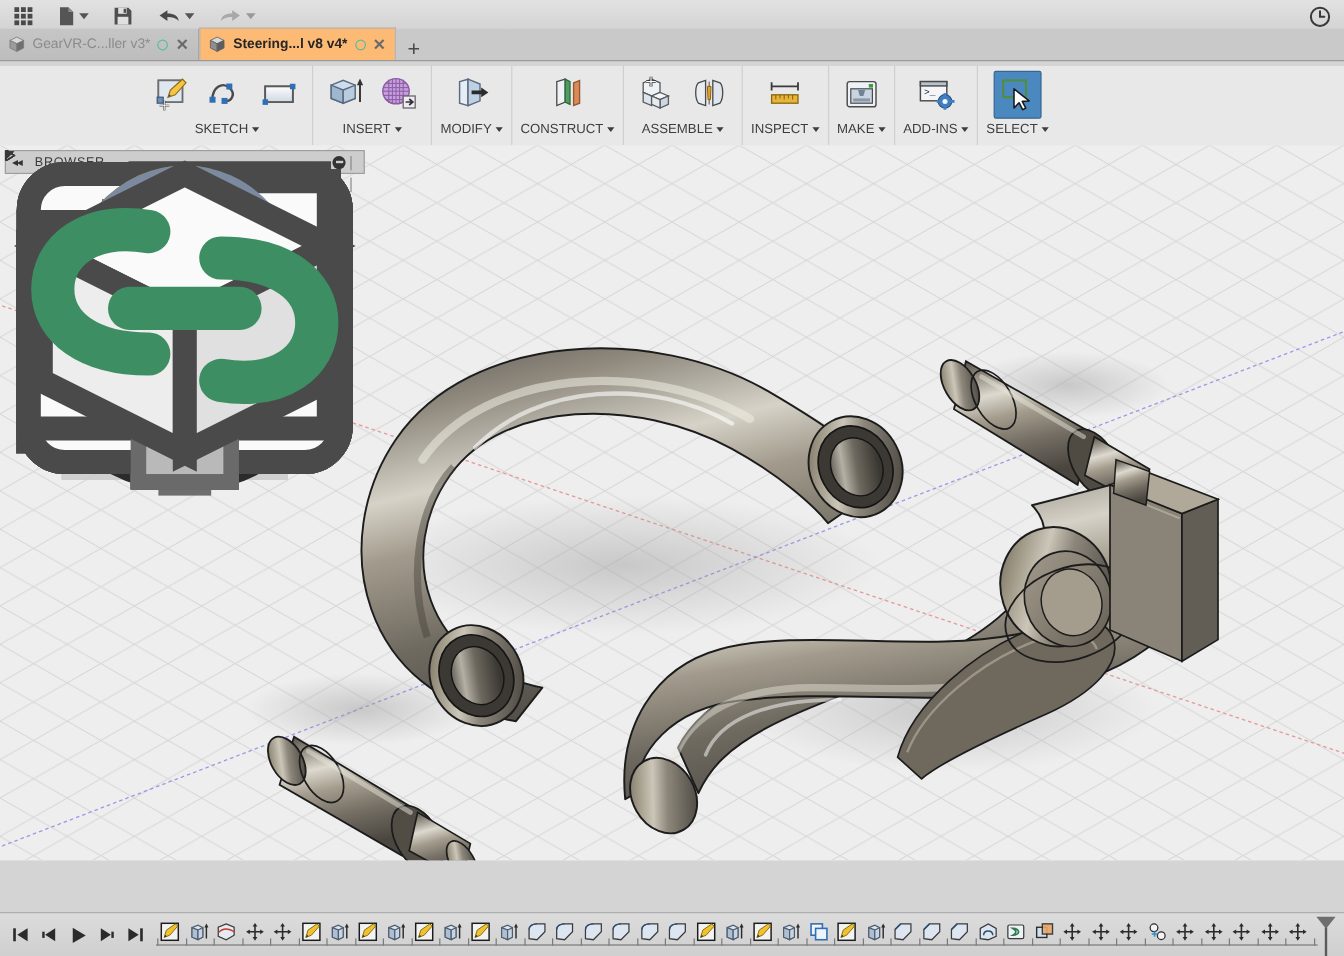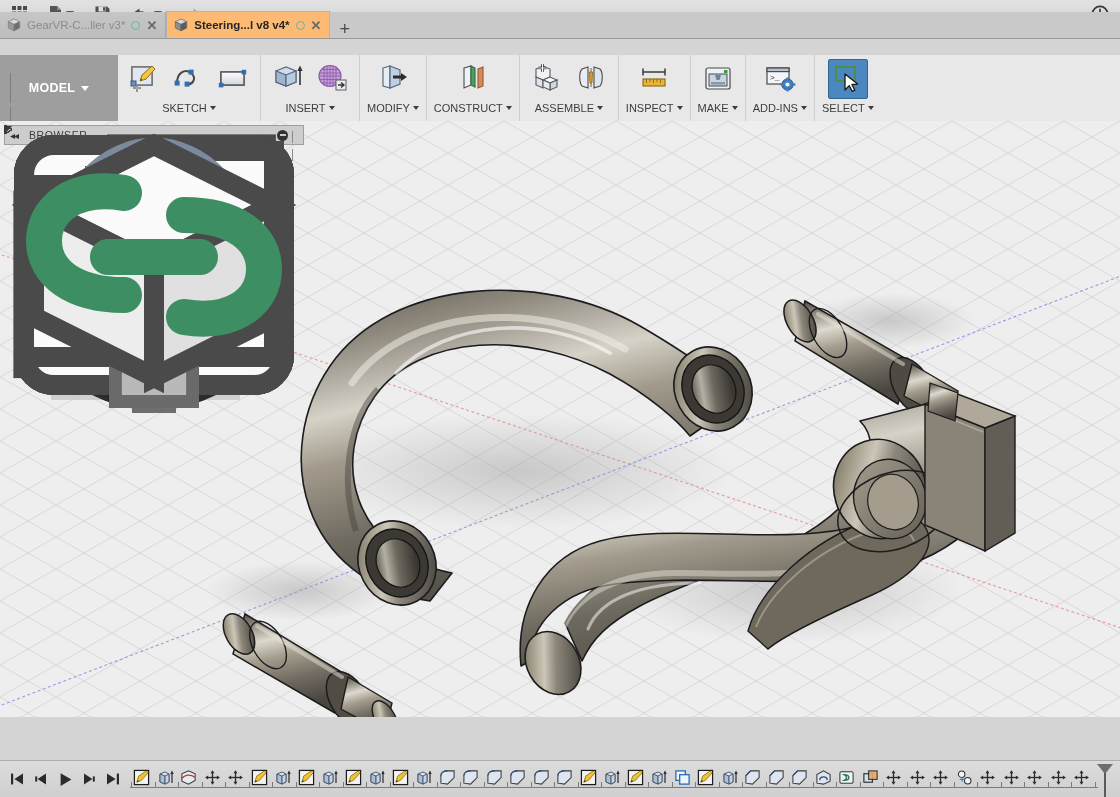--- a/index.html
+++ b/index.html
@@ -27,21 +27,21 @@
   .caret-dn {
     width: 0; height: 0; margin-left: 3px;
     border-left: 4px solid transparent; border-right: 4px solid transparent;
     border-top: 5px solid #555;
   }
   .caret-dn.light { border-top-color: #9a9a9a; }
   .qat-clock { position: absolute; right: 10px; top: 4px; }
 
   
   .tabbar {
-    position: absolute; left: 0; top: 12px; width: 1120px; height: 27px;
+    position: absolute; left: 0; top: 24px; width: 1120px; height: 27px;
     background: #c9c9c9; border-bottom: 1px solid #9a9a9a;
     display: flex; align-items: flex-end;
   }
   .doctab {
     display: flex; align-items: center; height: 26px;
     padding: 0 8px 0 7px; gap: 6px;
     border-right: 1px solid #a8a8a8;
     background: linear-gradient(180deg,#c6c6c6,#bdbdbd);
     cursor: pointer; position: relative;
   }
@@ -256,25 +256,20 @@
       </svg>
       <span class="doctab-label">Steering...l v8 v4*</span>
       <span class="tab-dot"></span>
       <span class="tab-x">✕</span>
     </div>
     <div class="tab-plus">+</div>
   </div>
 
   <div class="ribbon">
 
-    <div class="ws-switch">
-      <span class="ws-grip"><i></i><i></i></span>
-      <span class="ws-label">MODEL</span>
-      <span class="caret-wh"></span>
-    </div>
 
     <div class="panels">
 
       <div class="panel">
         <div class="panel-icons">
           <div class="tool">
             <svg width="32" height="30" viewBox="0 0 32 30">
               <rect x="3" y="3" width="20" height="18" fill="#f2f2f2" stroke="#6e6e6e" stroke-width="1.4"></rect>
               <rect x="3" y="3" width="20" height="18" fill="#dfe7f0"></rect>
               <rect x="3" y="3" width="20" height="18" fill="none" stroke="#6e6e6e" stroke-width="1.4"></rect>

